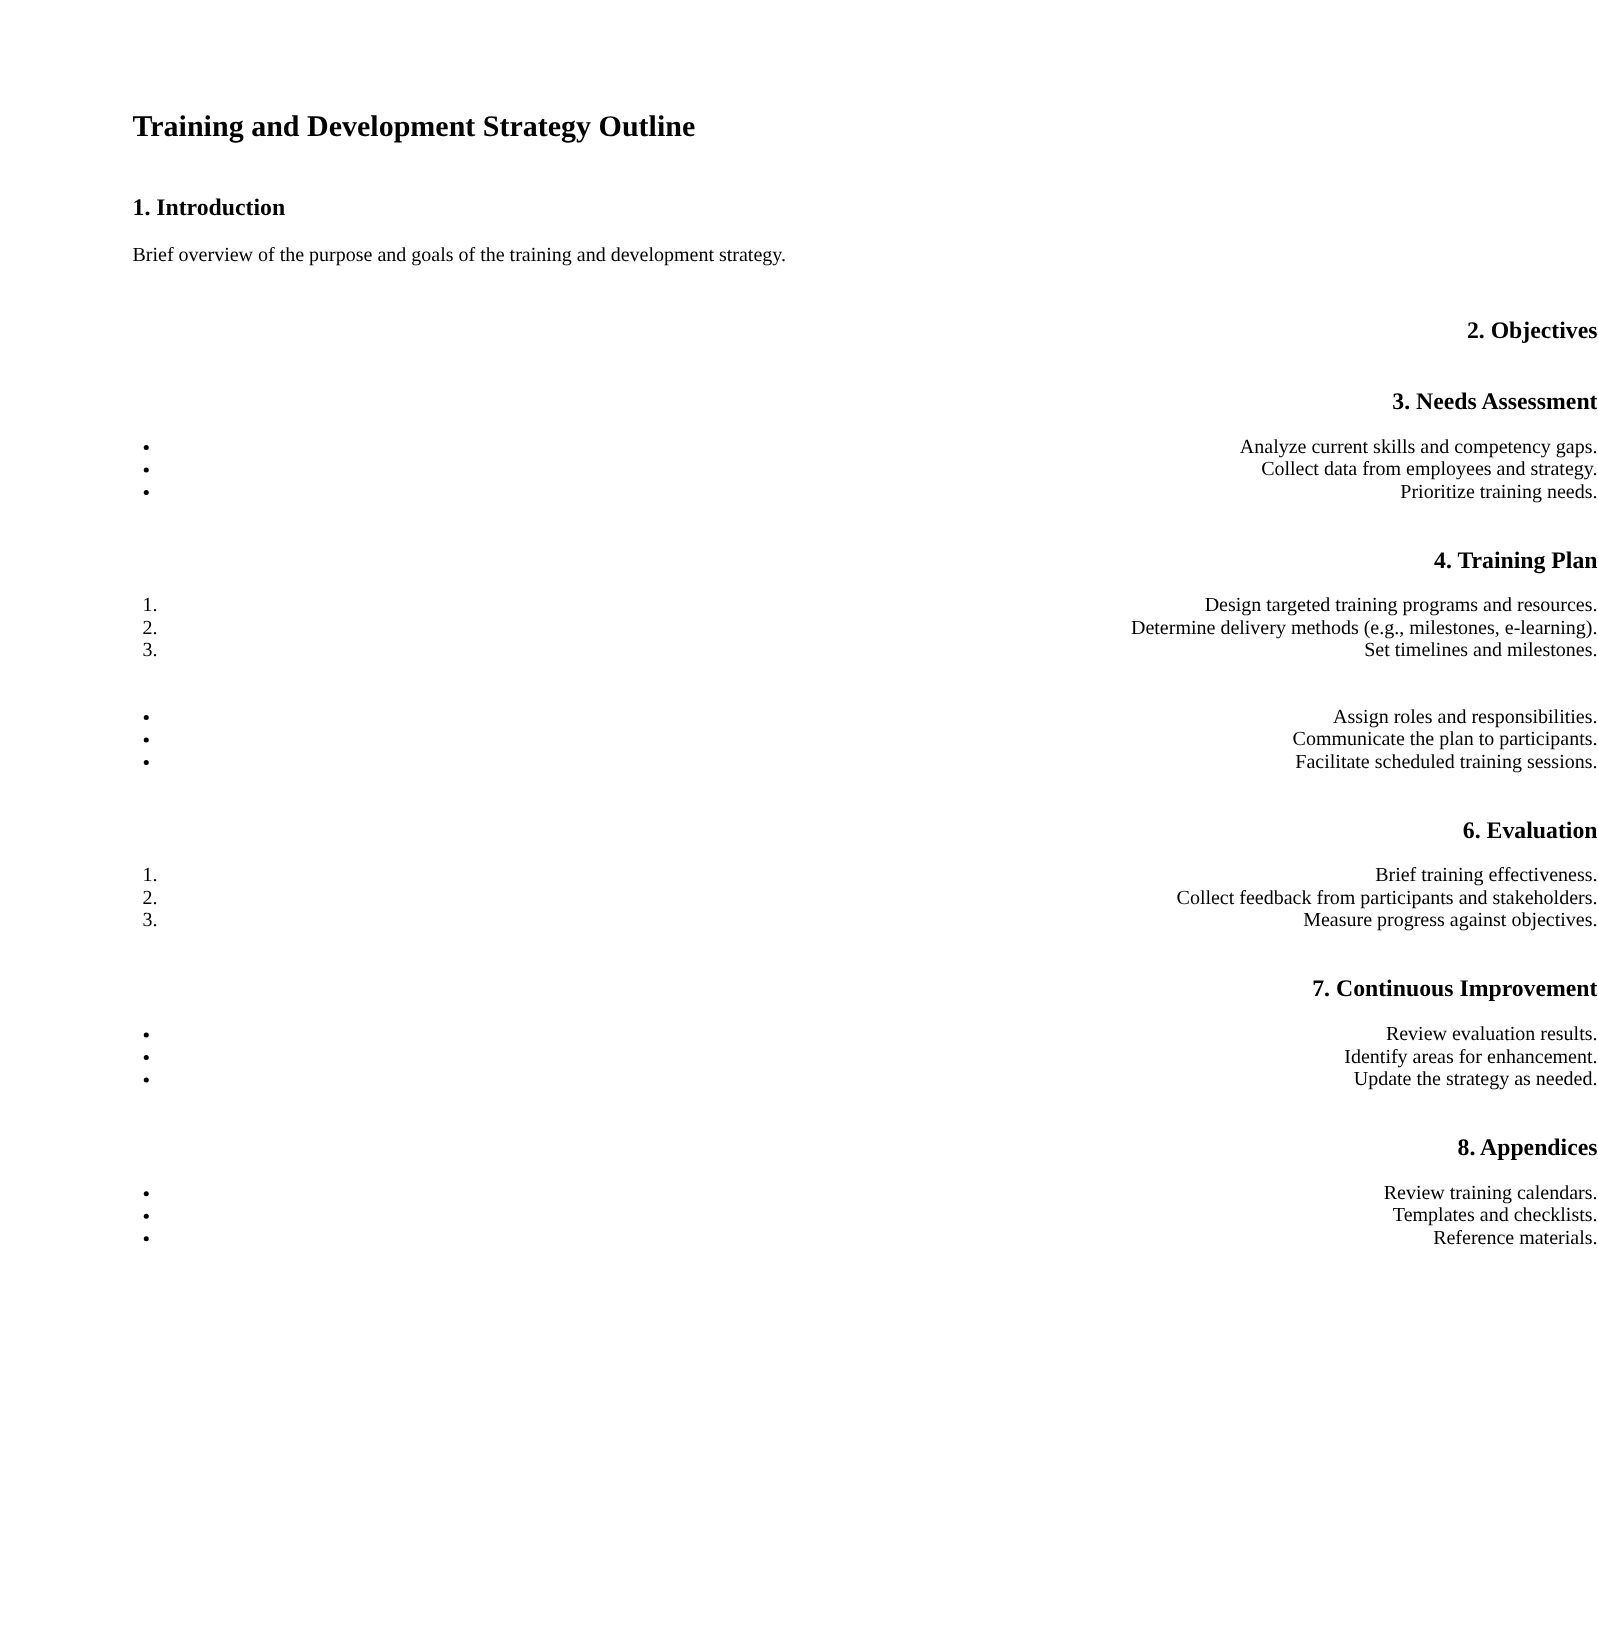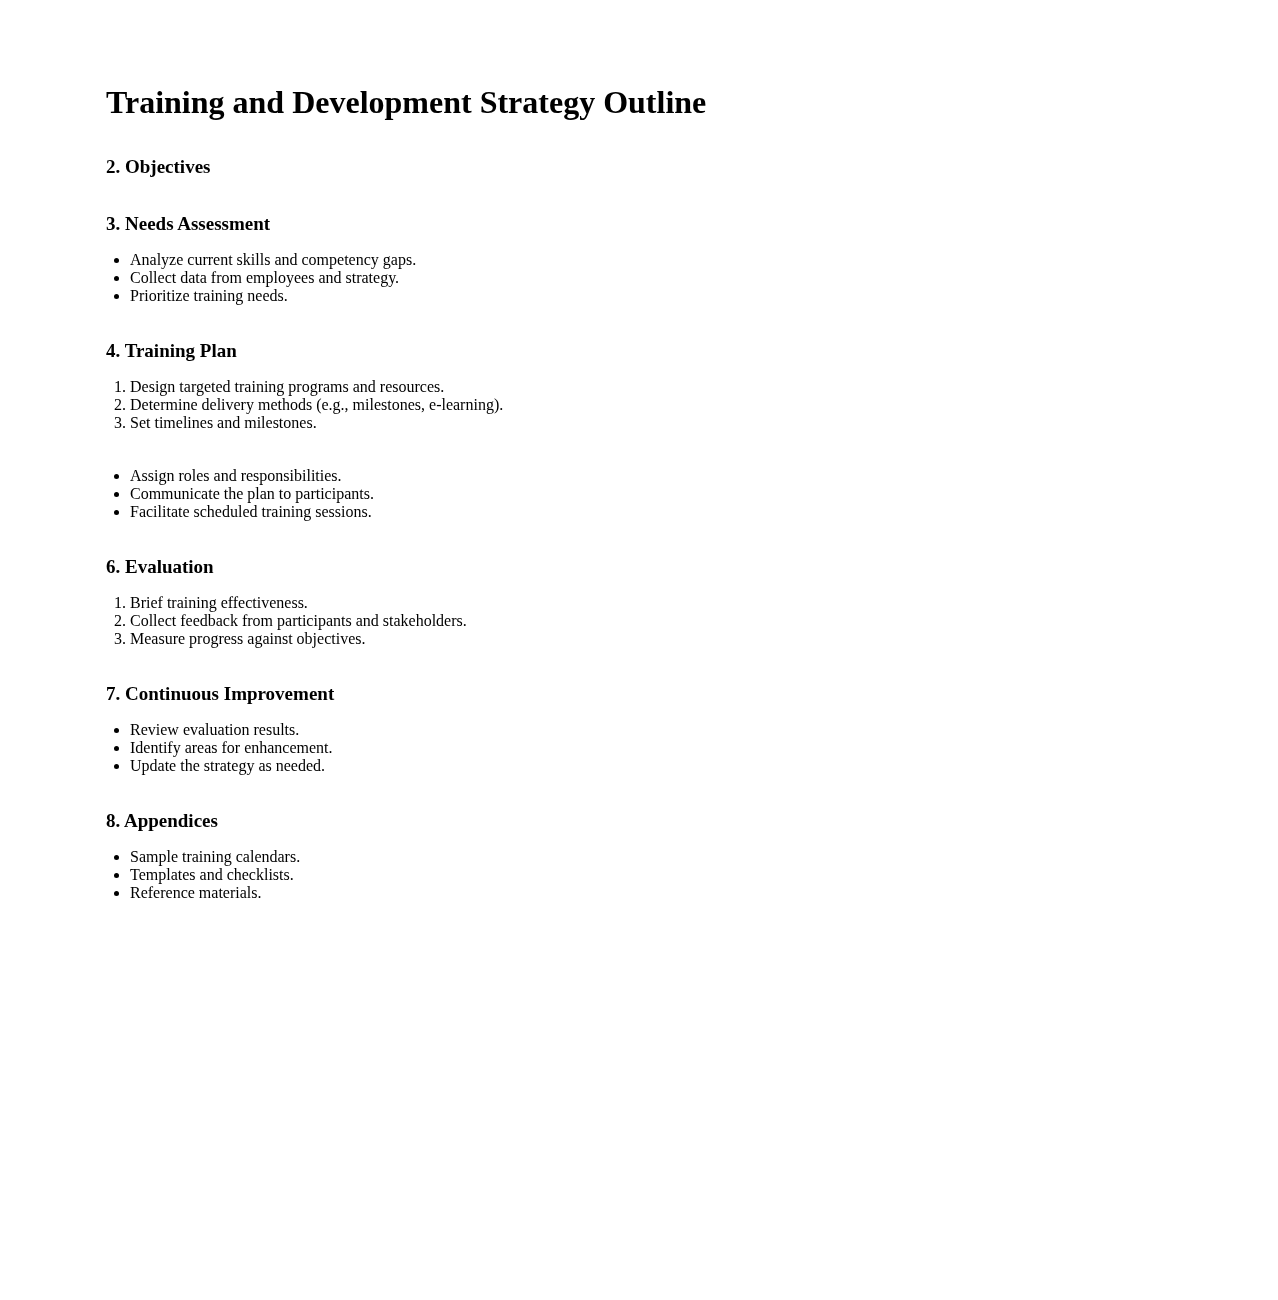--- a/index.html
+++ b/index.html
@@ -8,49 +8,53 @@
       min-height: 1300px;
       font-family: "Liberation Serif", "DejaVu Serif", serif;
       color: #000000;
       font-size: 16px;
       line-height: 18px;
     }
     .doc {
       padding: 84px 0 0 106px;
     }
     h1 {
-      font-size: 32px;
+      font-size: 24px;
       line-height: 37px;
       font-weight: bold;
       margin: 0 0 35px 0;
     }
     .section { margin: 0; }
     h2 {
       font-size: 19px;
       line-height: 22px;
       font-weight: bold;
       margin: 0;
     }
     p {
       margin: 18px 0 0 0;
     }
     ul, ol {
       margin: 16px 0 0 0;
       padding-left: 24px;
     }
     li { margin: 0; line-height: 18px; }
-    .section + .section { margin-top: 35px; }
+    .section + .section { margin-top: 35px; text-align: right; }
     .section.intro + .section { margin-top: 40px; }
   </style>
 </head>
 <body>
 
 <div class="doc">
   <h1>Training and Development Strategy Outline</h1>
 
+  <div class="section intro">
+    <h2>1. Introduction</h2>
+    <p>Brief overview of the purpose and goals of the training and development strategy.</p>
+  </div>
 
   <div class="section">
     <h2>2. Objectives</h2>
   </div>
 
   <div class="section">
     <h2>3. Needs Assessment</h2>
     <ul>
       <li>Analyze current skills and competency gaps.</li>
       <li>Collect data from employees and strategy.</li>
@@ -89,18 +93,18 @@
     <ul>
       <li>Review evaluation results.</li>
       <li>Identify areas for enhancement.</li>
       <li>Update the strategy as needed.</li>
     </ul>
   </div>
 
   <div class="section">
     <h2>8. Appendices</h2>
     <ul>
-      <li>Sample training calendars.</li>
+      <li>Review training calendars.</li>
       <li>Templates and checklists.</li>
       <li>Reference materials.</li>
     </ul>
   </div>
 </div>
 
 </body></html>

